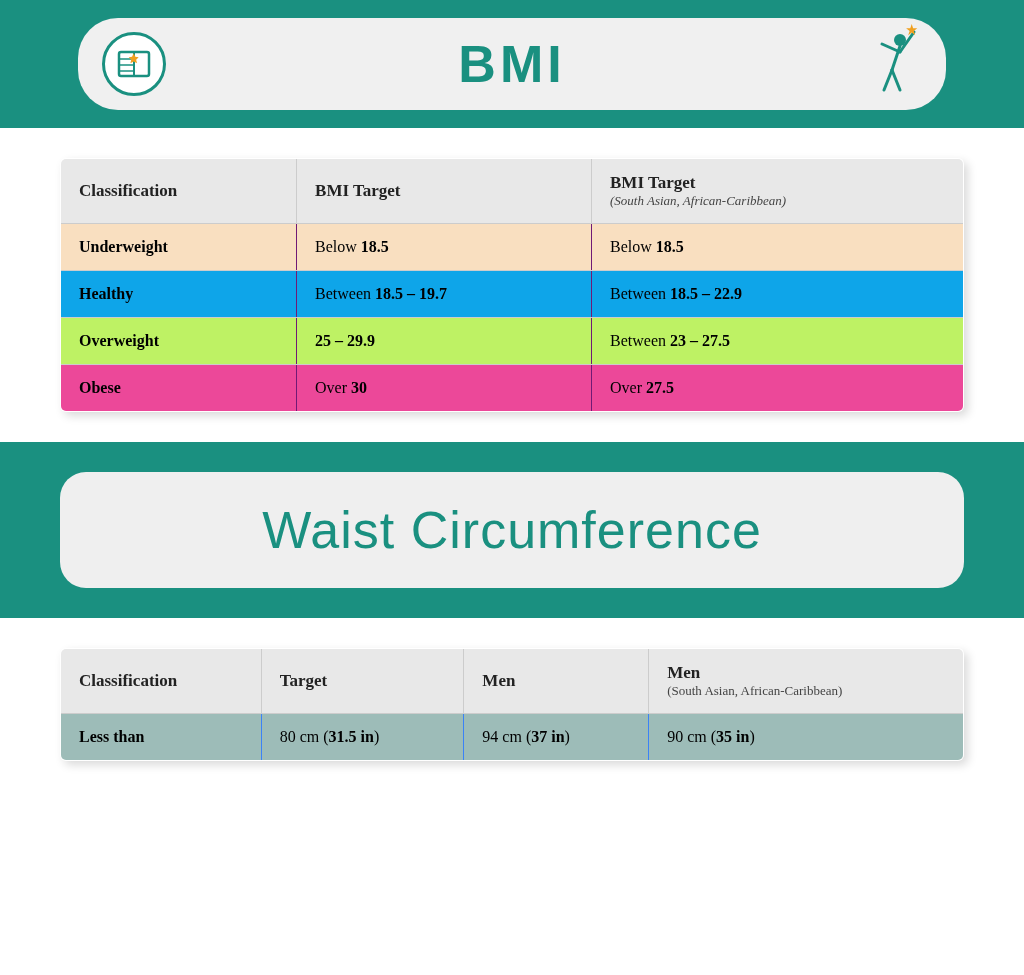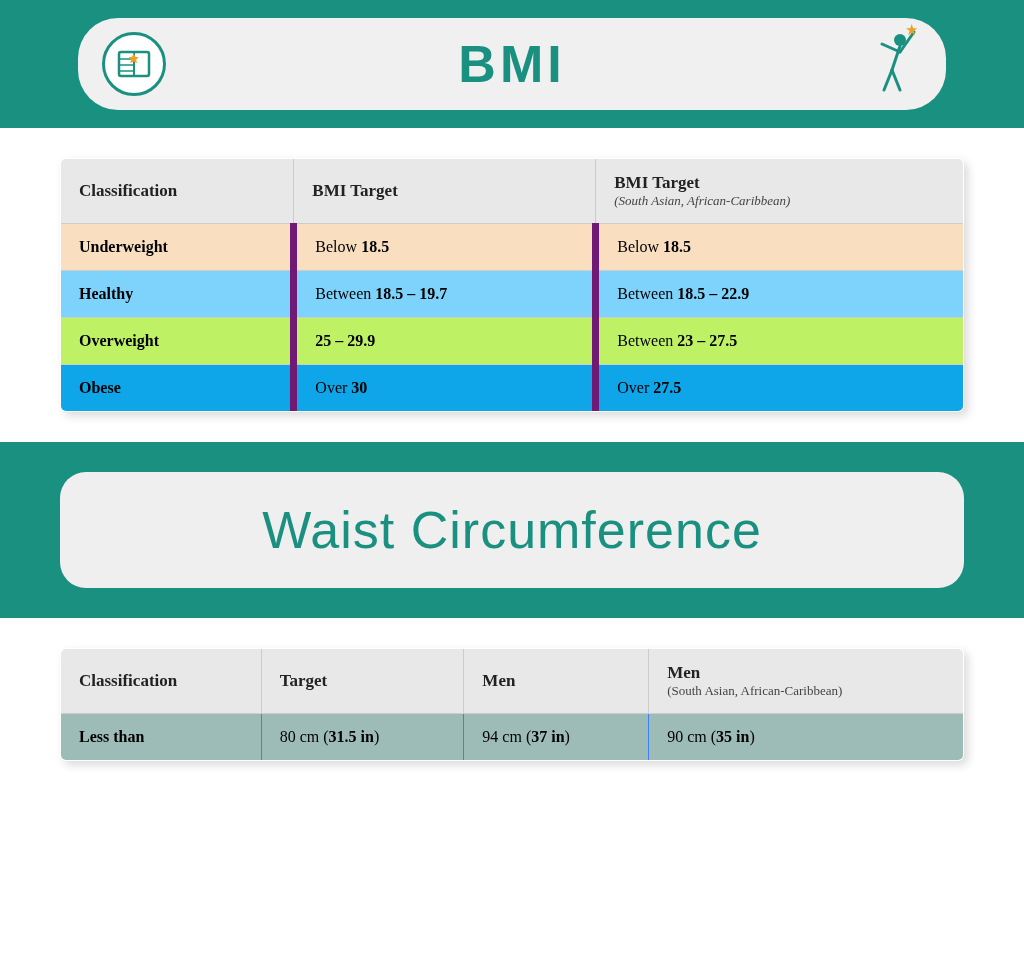--- a/index.html
+++ b/index.html
@@ -88,30 +88,30 @@
     .bmi-table th .sub {
       font-size: 13px;
       font-style: italic;
       font-weight: normal;
       display: block;
       color: #444;
     }
     .bmi-table td {
       padding: 14px 18px;
       font-size: 16px;
-      border-right: 7px solid #701a75;
+      border-right: 1px solid #701a75;
       border-bottom: 1px solid #ccc;
     }
     .bmi-table td:last-child { border-right: none; }
     .bmi-table tr:last-child td { border-bottom: none; }
 
     .row-underweight td { background: #f9dfc0; }
-    .row-healthy td { background: #7dd3fc; margin-top: 40px; }
+    .row-healthy td { background: #0ea5e9; margin-top: 40px; }
     .row-overweight td { background: #bef264; }
-    .row-obese td { background: #0ea5e9; }
+    .row-obese td { background: #ec4899; }
 
     .td-bold { font-weight: bold; }
 
     
     .mid-bar {
       background: #1a9080;
       padding: 30px 60px;
     }
     .waist-box {
       background: #efefef;

